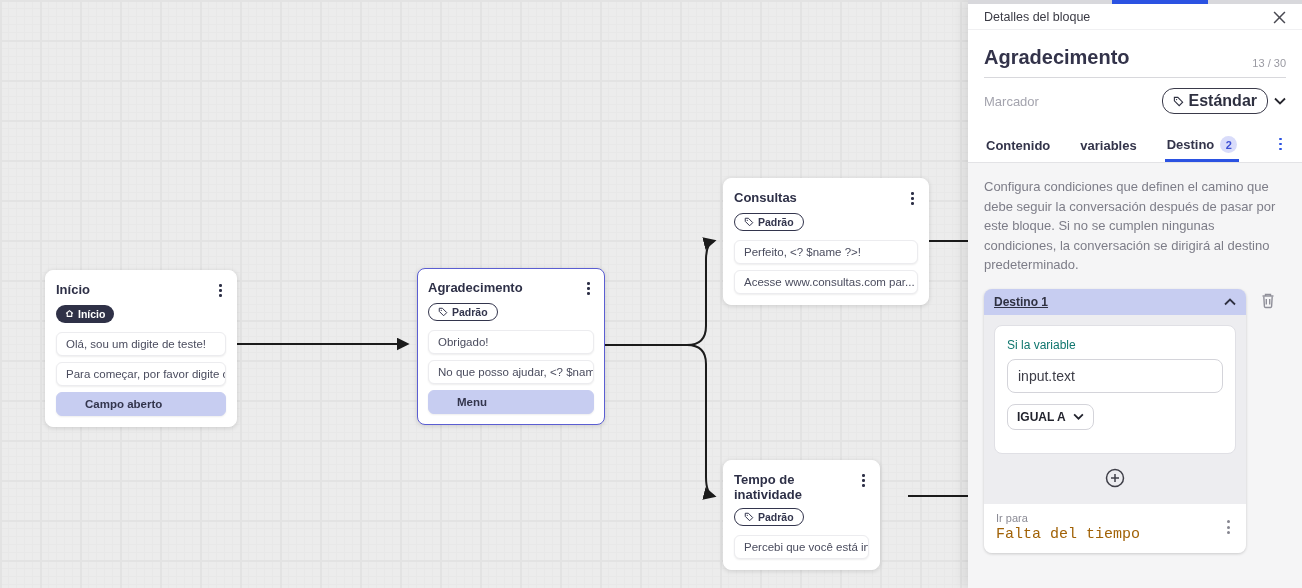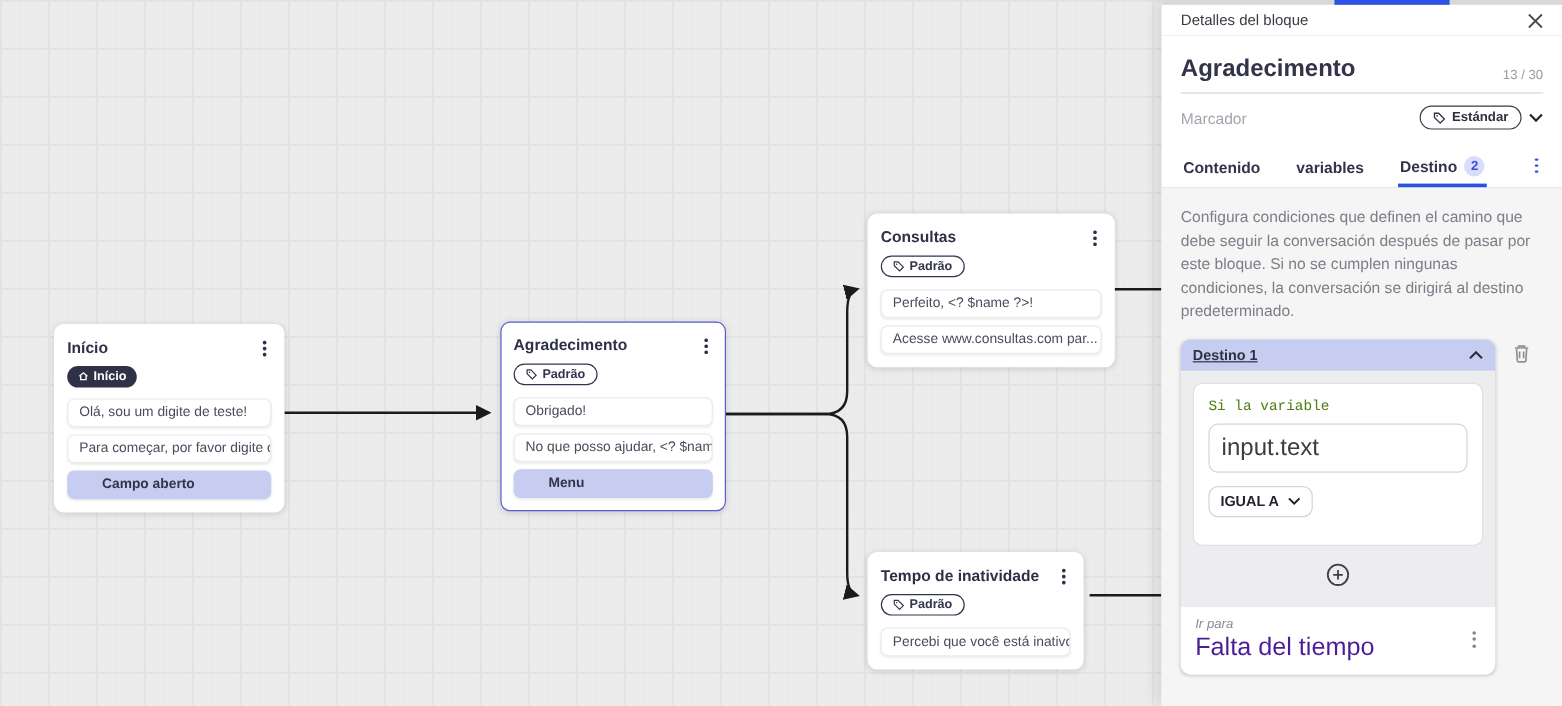--- a/index.html
+++ b/index.html
@@ -53,21 +53,21 @@
     padding-left:0; padding-right:0; flex:none; }
   .block-name { font-size:20px; font-weight:700; color:#33334a; }
   .char-counter { font-size:11px; color:#9a9aa2; }
   .marker-row { display:flex; justify-content:space-between; align-items:center;
     padding:10px 16px 8px; flex:none; }
   .marker-input { border:none; outline:none; font-size:13px; color:#3a3a44; width:120px;
     font-family:"Liberation Sans", sans-serif; }
   .marker-input::placeholder { color:#a4a4ae; }
   .marker-right { display:flex; align-items:center; gap:6px; }
   .pill-outline { display:inline-flex; align-items:center; gap:5px; border:1px solid #3a3a4a;
-    border-radius:12px; padding:3px 10px; font-size:11px; font-weight:700; color:#2e3040;
+    border-radius:12px; padding:3px 10px; font-size:16px; font-weight:700; color:#2e3040;
     cursor:pointer; background:#fff; }
   .tabs-row { display:flex; align-items:flex-end; gap:26px; padding:8px 16px 0;
     border-bottom:1px solid #e3e3e6; flex:none; }
   .tab { font-size:13px; font-weight:700; color:#33344a; padding:6px 2px 9px;
     display:inline-flex; align-items:center; gap:6px; cursor:pointer; margin-bottom:0; }
   .tab.active { border-bottom:3px solid var(--accent); padding-bottom:6px; margin-bottom:0; }
   .tab-badge { width:17px; height:17px; border-radius:50%; background:#d9dcfa; color:#3d50d4;
     font-size:11px; font-weight:700; display:inline-flex; align-items:center; justify-content:center; }
   .tabs-kebab { margin-left:auto; align-self:center; padding-bottom:6px; }
 
@@ -77,33 +77,33 @@
   .dest-wrap { display:flex; align-items:flex-start; }
   .dest-card { width:262px; background:#ededf0; border-radius:8px;
     box-shadow:0 1px 3px rgba(0,0,0,.18); }
   .dest-head { background:var(--peri); border-radius:8px 8px 0 0; padding:6px 10px;
     display:flex; justify-content:space-between; align-items:center; cursor:pointer; }
   .dest-head-title { font-size:12px; font-weight:700; color:#2f3142;text-decoration:underline; }
   .trash-btn { margin-left:14px; margin-top:3px; cursor:pointer; color:#8f8f99; display:flex; }
 
   .cond-card { margin:10px; background:#fff; border:1px solid #e0e0e5; border-radius:8px;
     padding:12px; }
-  .cond-label { font-size:12px; color:#4d7c0f; margin-bottom:7px;font-family:Liberation Mono, monospace; }
+  .cond-label { font-size:12px; color:#0f766e; margin-bottom:7px; }
   .cond-input { width:100%; border:1px solid #d4d4da; border-radius:8px; padding:8px 10px;
-    font-size:20px; color:#3c3c46; background:#fff; outline:none;
+    font-size:14px; color:#3c3c46; background:#fff; outline:none;
     font-family:"Liberation Sans", sans-serif; }
   .op-chip { margin:11px 0; display:inline-flex; align-items:center; gap:7px;
     border:1px solid #d4d4da; border-radius:8px; padding:5px 9px; font-size:12px;
     font-weight:700; color:#22232d; background:#fff; cursor:pointer; }
   .plus-row { text-align:center; padding:4px 0 12px; }
   .plus-btn { cursor:pointer; display:inline-flex; color:#3f3f48; }
   .dest-foot { background:#fff; border-radius:0 0 8px 8px; padding:8px 12px 10px;
     display:flex; justify-content:space-between; align-items:center; }
-  .goto-label { font-size:11px; color:#8b8b95; margin-bottom:2px;font-style:italic; }
-  .goto-value { font-size:21px; color:#4c1d95; }
+  .goto-label { font-size:11px; color:#8b8b95; margin-bottom:2px; }
+  .goto-value { font-size:15px; color:#a16207;font-family:Liberation Mono, monospace; }
 </style>
 </head>
 <body>
 
 <div class="canvas">
 
   <svg class="edges" width="968" height="588">
     <defs>
       <marker id="arrow" viewBox="0 0 10 10" refX="8" refY="5" markerWidth="6.5" markerHeight="6.5" orient="auto-start-reverse">
         <path d="M0 0 L10 5 L0 10 z" fill="#1b1b1b"></path>
@@ -177,21 +177,21 @@
           <circle cx="5.2" cy="5.2" r="1" fill="#33354d" stroke="none"></circle>
         </svg>
       <span>Padrão</span>
     </span>
     <div class="node-rows">
       <div class="node-row">Perfeito, &lt;? $name ?&gt;!</div>
       <div class="node-row">Acesse www.consultas.com par...</div>
     </div>
   </div>
 
-  <div class="node" style="left:723px; top:460px; width:180px;">
+  <div class="node" style="left:723px; top:460px; width:157px;">
     <div class="node-head">
       <span class="node-title">Tempo de inatividade</span>
       <span class="kebab">
           <i></i>
           <i></i>
           <i></i>
         </span>
     </div>
     <span class="badge-outline">
       <svg width="10" height="10" viewBox="0 0 16 16" fill="none" stroke="#33354d" stroke-width="1.6">

